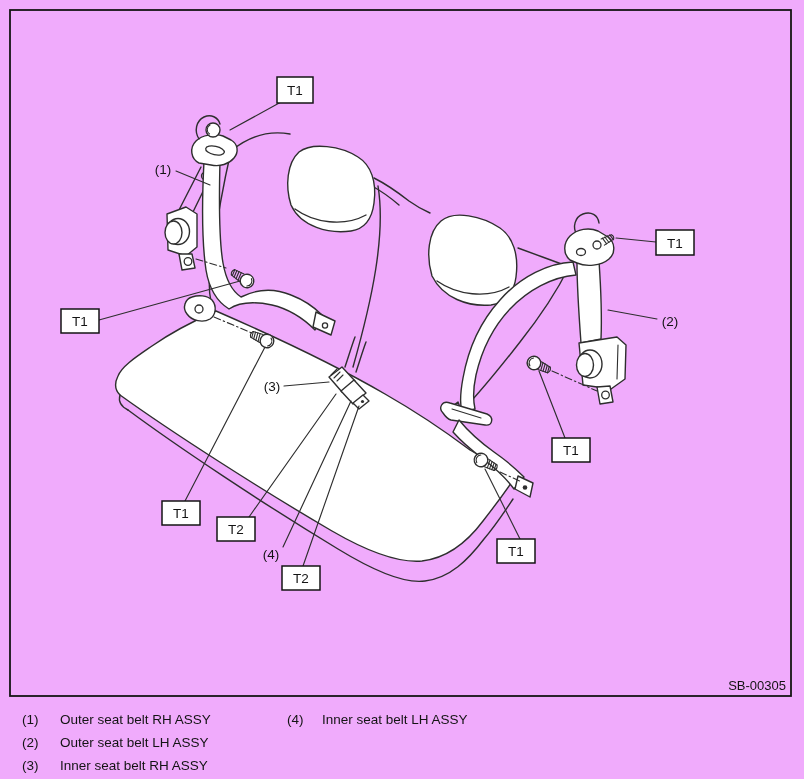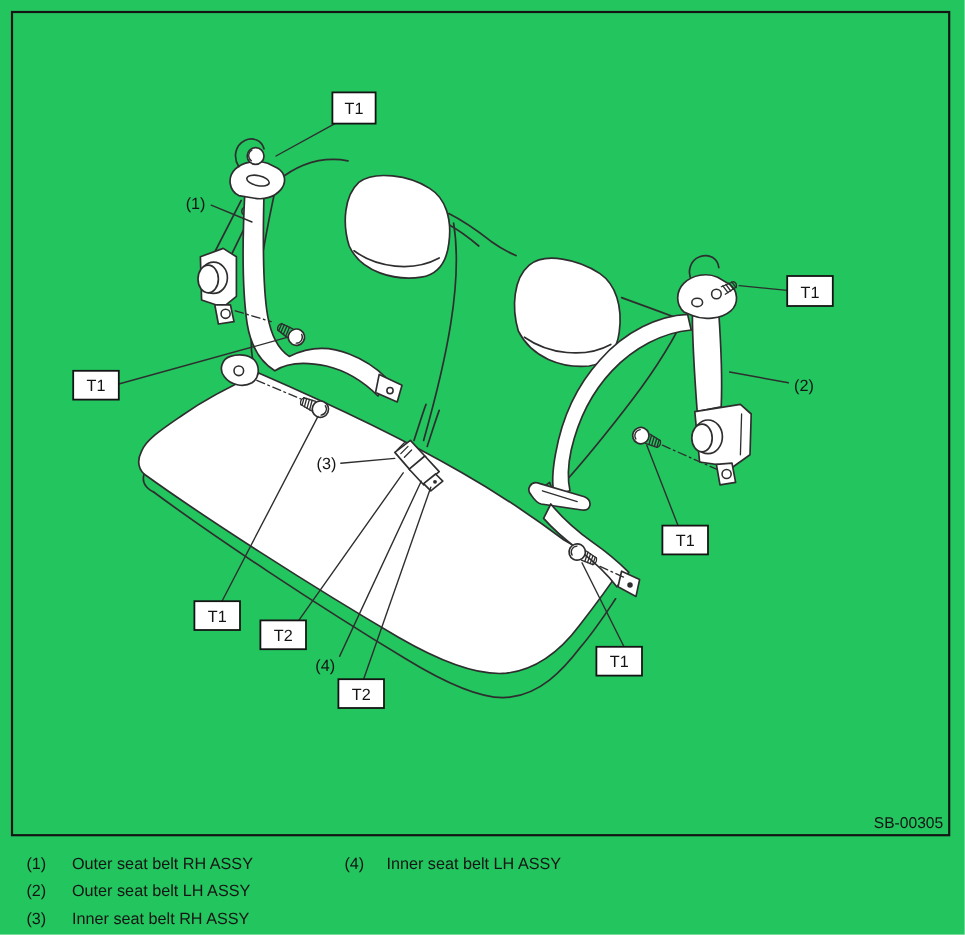--- a/index.html
+++ b/index.html
@@ -1,16 +1,16 @@
 <!DOCTYPE html>
 <html><head>
 <meta charset="utf-8">
 <style>
   html,body{margin:0;padding:0;background:#fff;}
-  .stage{position:relative;width:804px;height:779px;background:#22c55e;overflow:hidden;
+  .stage{position:relative;width:804px;height:779px;background:#f0abfc;overflow:hidden;
          font-family:"Liberation Sans", sans-serif;}
   svg{position:absolute;left:0;top:0;}
   .art{fill:none;stroke:#2e2e2e;stroke-width:1.4;stroke-linecap:round;stroke-linejoin:round;}
   .artw{fill:#ffffff;stroke:#2e2e2e;stroke-width:1.4;stroke-linecap:round;stroke-linejoin:round;}
   .thin{fill:none;stroke:#2e2e2e;stroke-width:1.1;stroke-linecap:round;}
   .dash{fill:none;stroke:#2e2e2e;stroke-width:1.1;stroke-dasharray:7 3 1.5 3;stroke-linecap:round;}
   .leader{fill:none;stroke:#2e2e2e;stroke-width:1.15;stroke-linecap:round;}
   .lblbox{fill:#ffffff;stroke:#141414;stroke-width:1.5;}
   .lbltxt{fill:#141414;font-size:13.5px;font-family:"Liberation Sans",sans-serif;}
   .parttxt{fill:#141414;font-size:13.5px;font-family:"Liberation Sans",sans-serif;}

